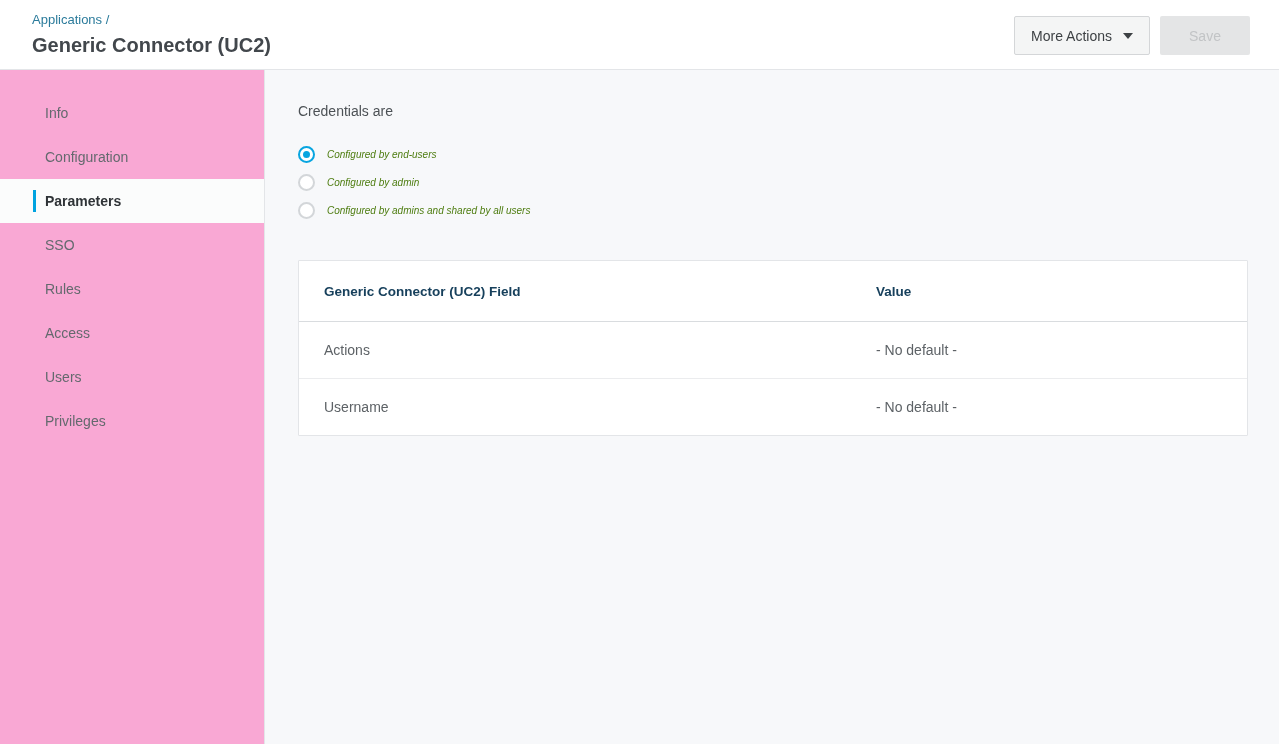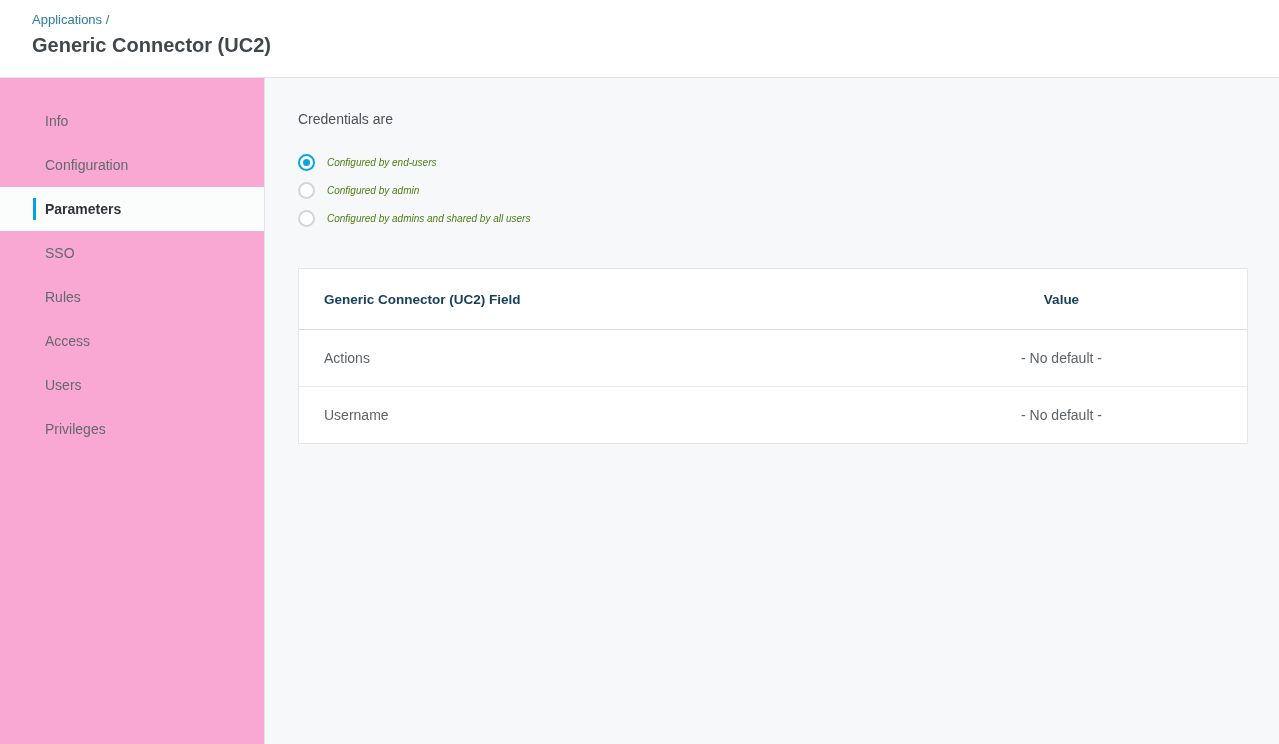--- a/index.html
+++ b/index.html
@@ -13,21 +13,21 @@
     overflow: hidden;
     font-family: "Liberation Sans", sans-serif;
     background: #f7f8fa;
     color: #3c3f42;
     -webkit-font-smoothing: antialiased;
   }
 
   
   .header {
     position: relative;
-    height: 78px;
+    height: 70px;
     background: #ffffff;
     border-bottom: 1px solid #e3e5e8;
     display: flex;
     align-items: flex-start;
     justify-content: space-between;
   }
   .header-left {
     padding: 10px 0 0 32px;
   }
   .breadcrumb {
@@ -192,30 +192,39 @@
     border-bottom: 1px solid #d9dcdf;
   }
   tbody td {
     font-size: 14px;
     color: #5d6266;
     padding: 20px 0 20px 0;
     border-bottom: 1px solid #ebecee;
   }
   tbody tr:last-child td { border-bottom: none; }
   .col-field { width: 577px; padding-left: 25px !important; }
-  .col-value { padding-left: 0 !important; text-align: center; }
+  .col-value { padding-left: 0 !important; }
   thead th.col-field { padding-left: 25px; }
 </style>
 </head>
 <body>
 
 <div class="header">
   <div class="header-left">
     <div class="breadcrumb">Applications /</div>
     <div class="page-title">Generic Connector (UC2)</div>
+  </div>
+  <div class="header-actions">
+    <div class="btn btn-more">
+      <span>More Actions</span>
+      <span class="caret"></span>
+    </div>
+    <div class="btn btn-save">
+      <span>Save</span>
+    </div>
   </div>
 </div>
 
 <div class="layout">
 
   <div class="sidebar">
     <div class="nav-item">
       <span>Info</span>
     </div>
     <div class="nav-item">

